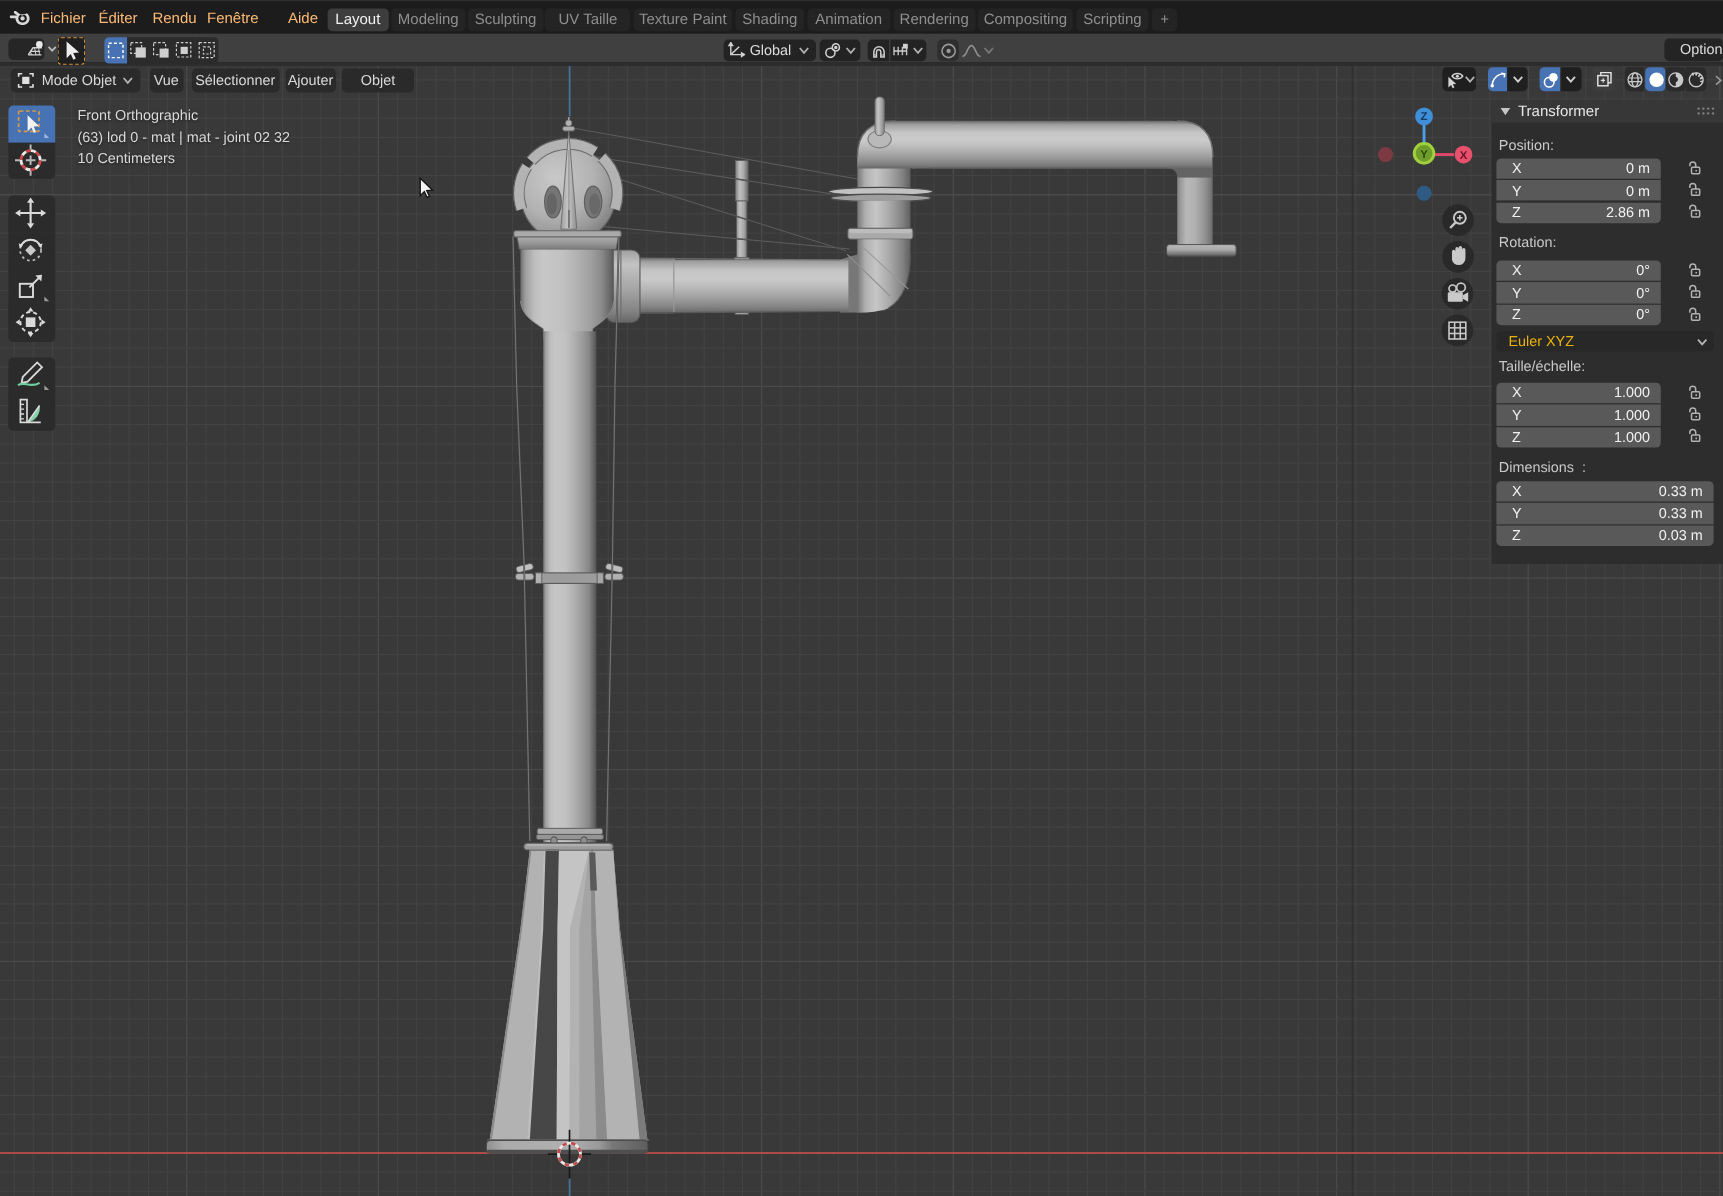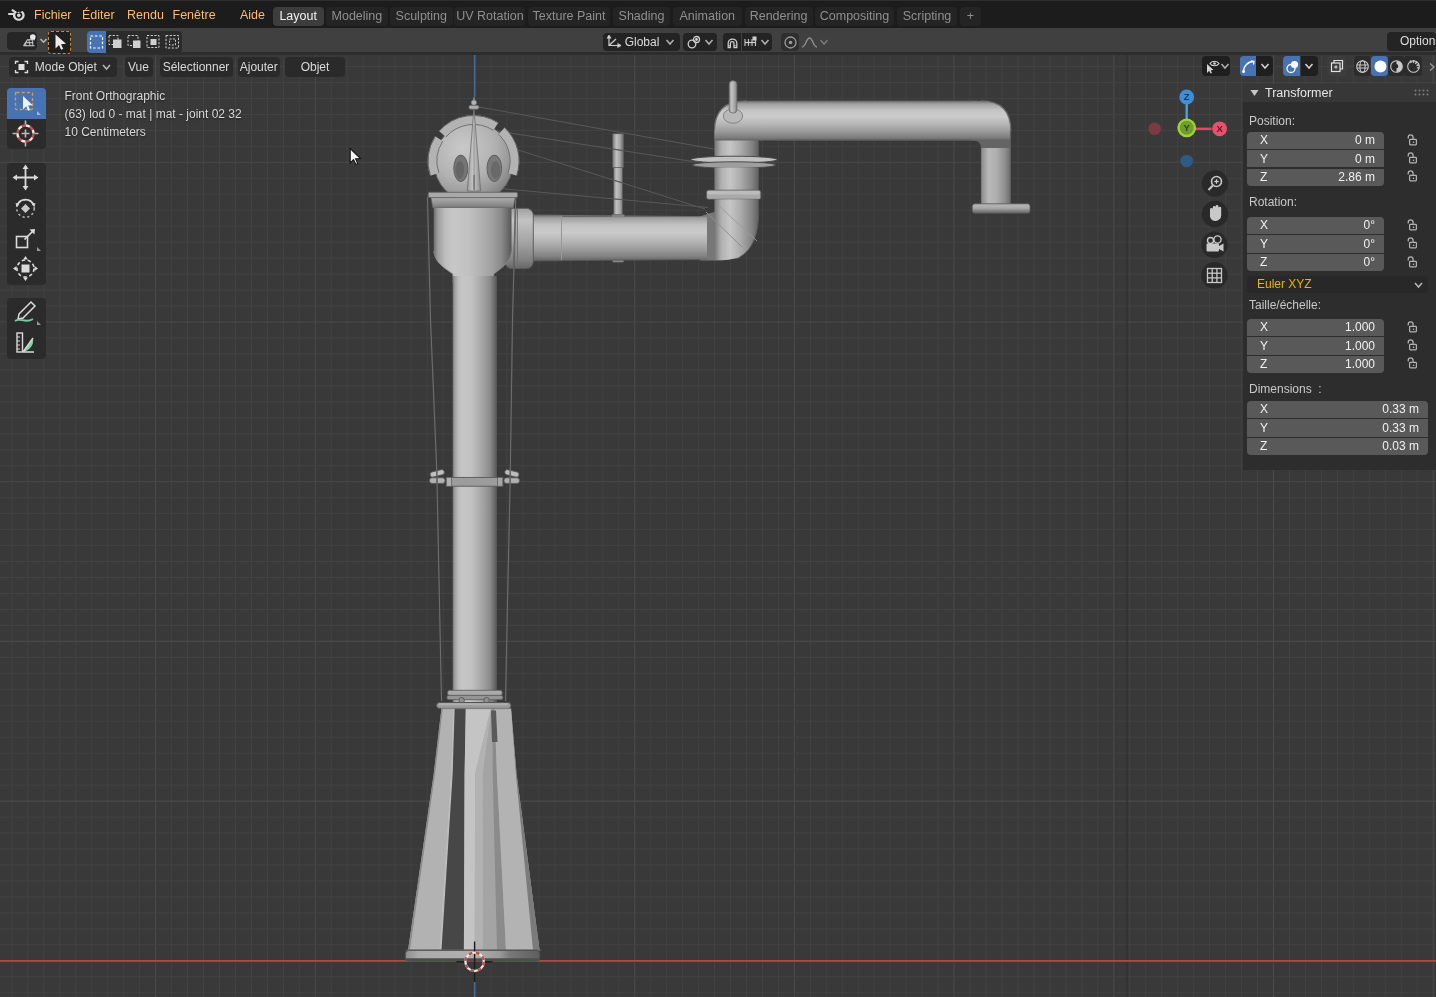--- a/index.html
+++ b/index.html
@@ -446,21 +446,21 @@
         </g>
       </svg>
       <div class="menu" style="left:34px">Fichier</div>
       <div class="menu" style="left:82px">Éditer</div>
       <div class="menu" style="left:127px">Rendu</div>
       <div class="menu" style="left:172.5px">Fenêtre</div>
       <div class="menu" style="left:240px">Aide</div>
       <div class="tab act" style="left:272.6px;width:51.2px">Layout</div>
       <div class="tab" style="left:325.6px;width:62.6px">Modeling</div>
       <div class="tab" style="left:390px;width:62.6px">Sculpting</div>
-      <div class="tab" style="left:454.4px;width:71px">UV Rotation</div>
+      <div class="tab" style="left:454.4px;width:71px">UV Taille</div>
       <div class="tab" style="left:528px;width:82px">Texture Paint</div>
       <div class="tab" style="left:613px;width:57px">Shading</div>
       <div class="tab" style="left:673px;width:68.5px">Animation</div>
       <div class="tab" style="left:744.5px;width:68px">Rendering</div>
       <div class="tab" style="left:815px;width:79px">Compositing</div>
       <div class="tab" style="left:897px;width:60px">Scripting</div>
       <div class="tab" style="left:960px;width:21px">+</div>
     </div>
     <div class="row2"></div>
     <div class="row2gap"></div>

